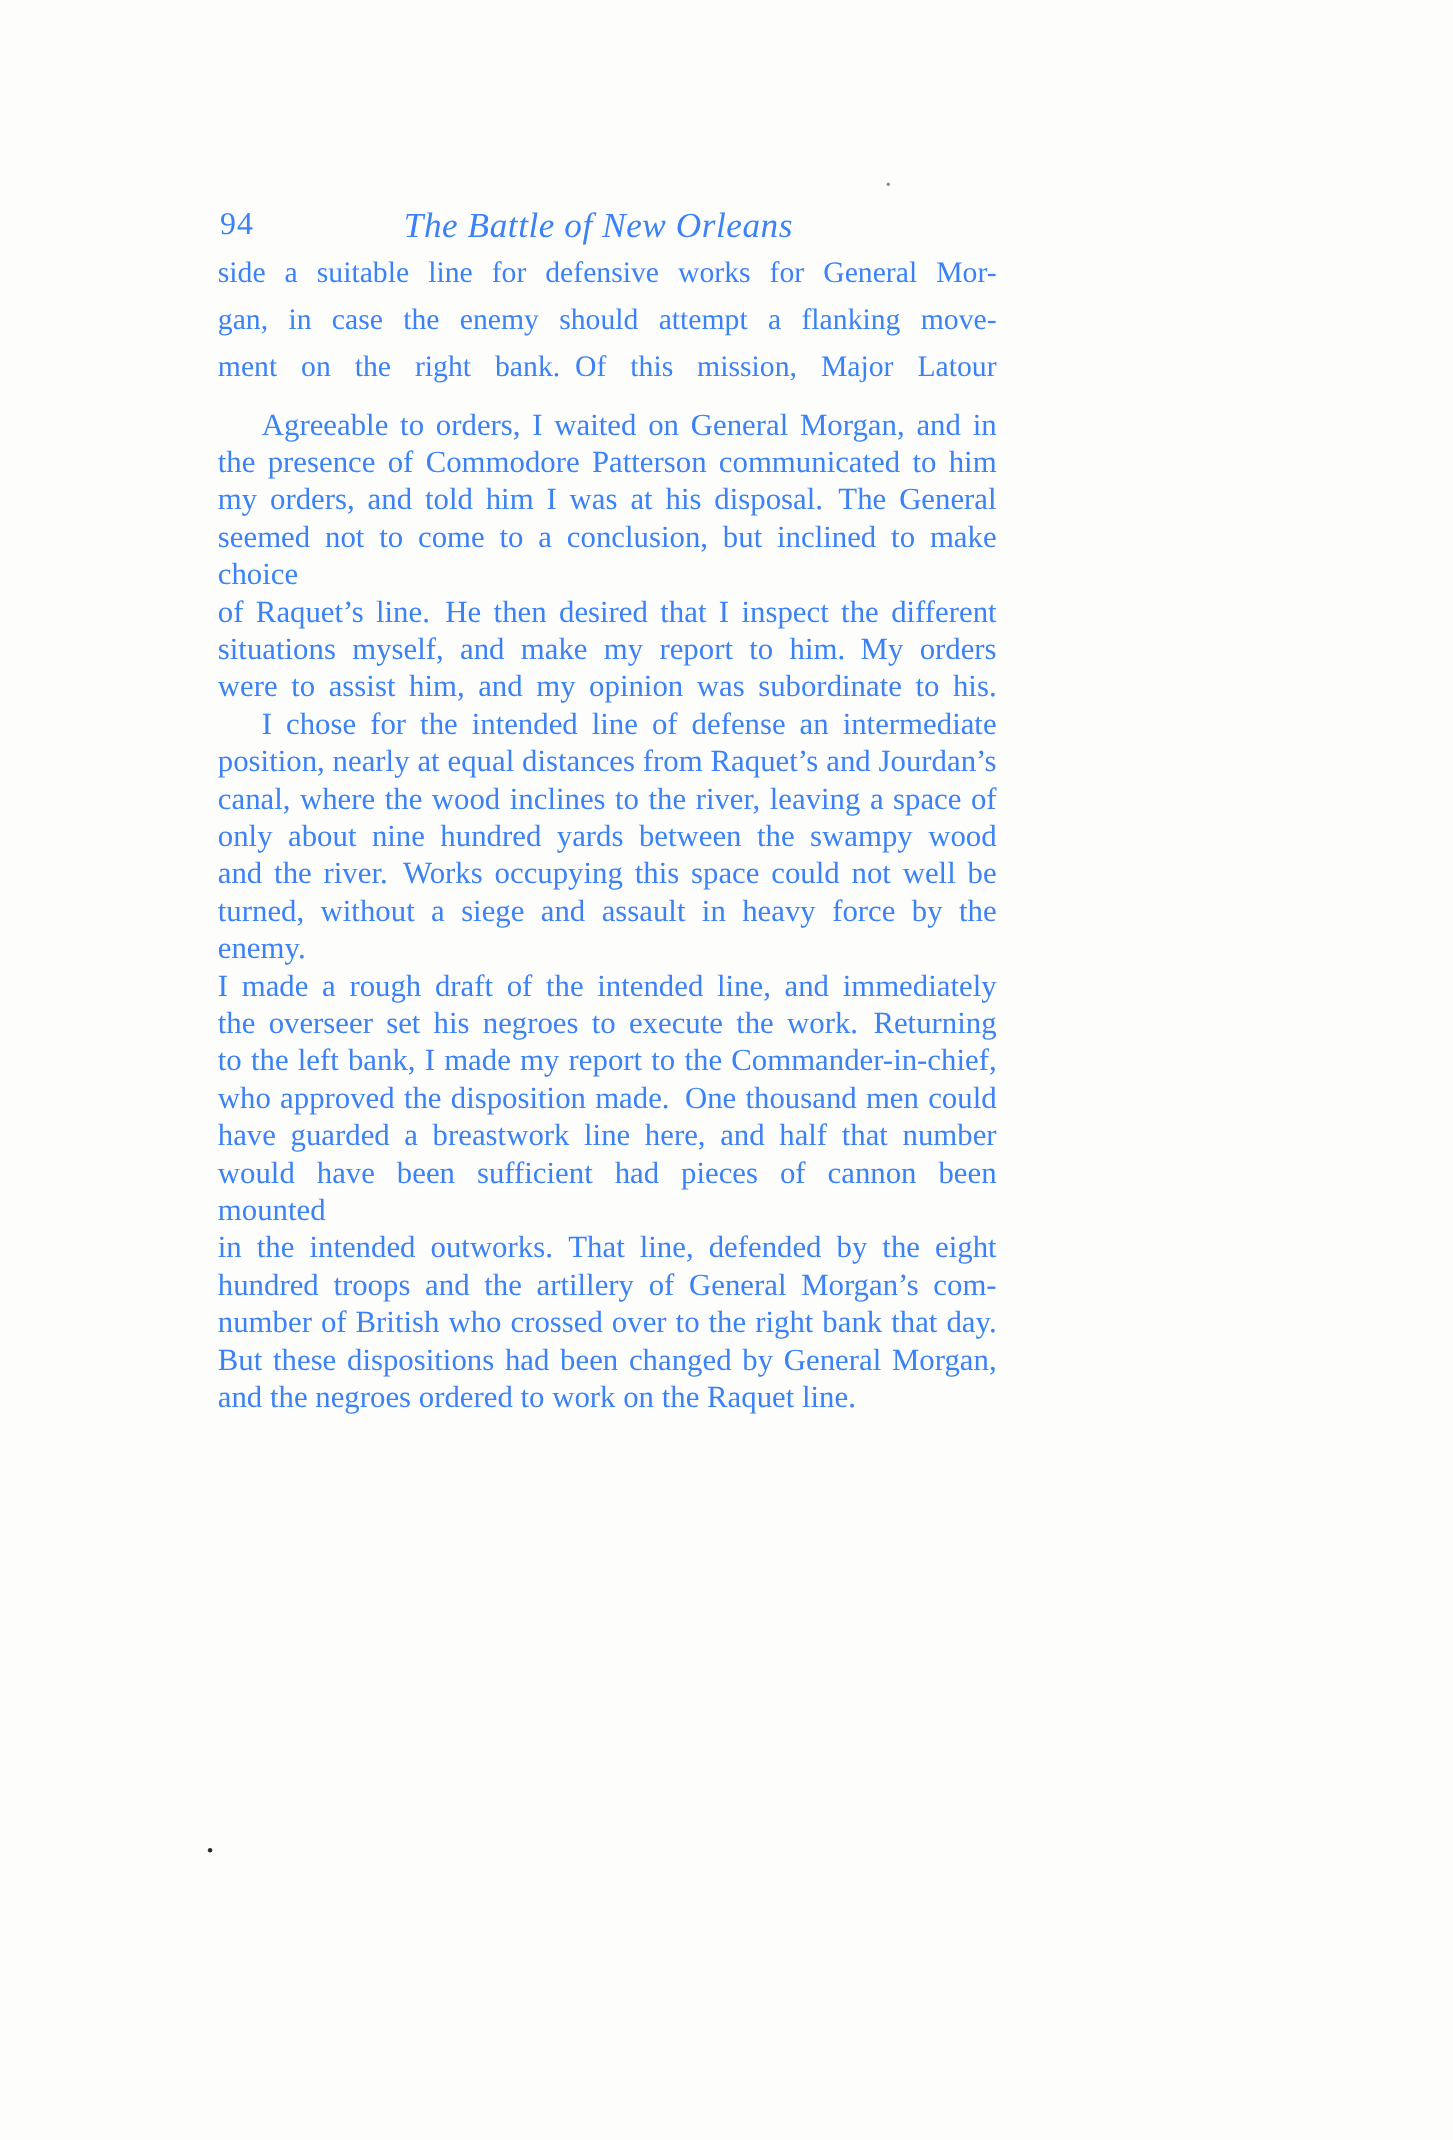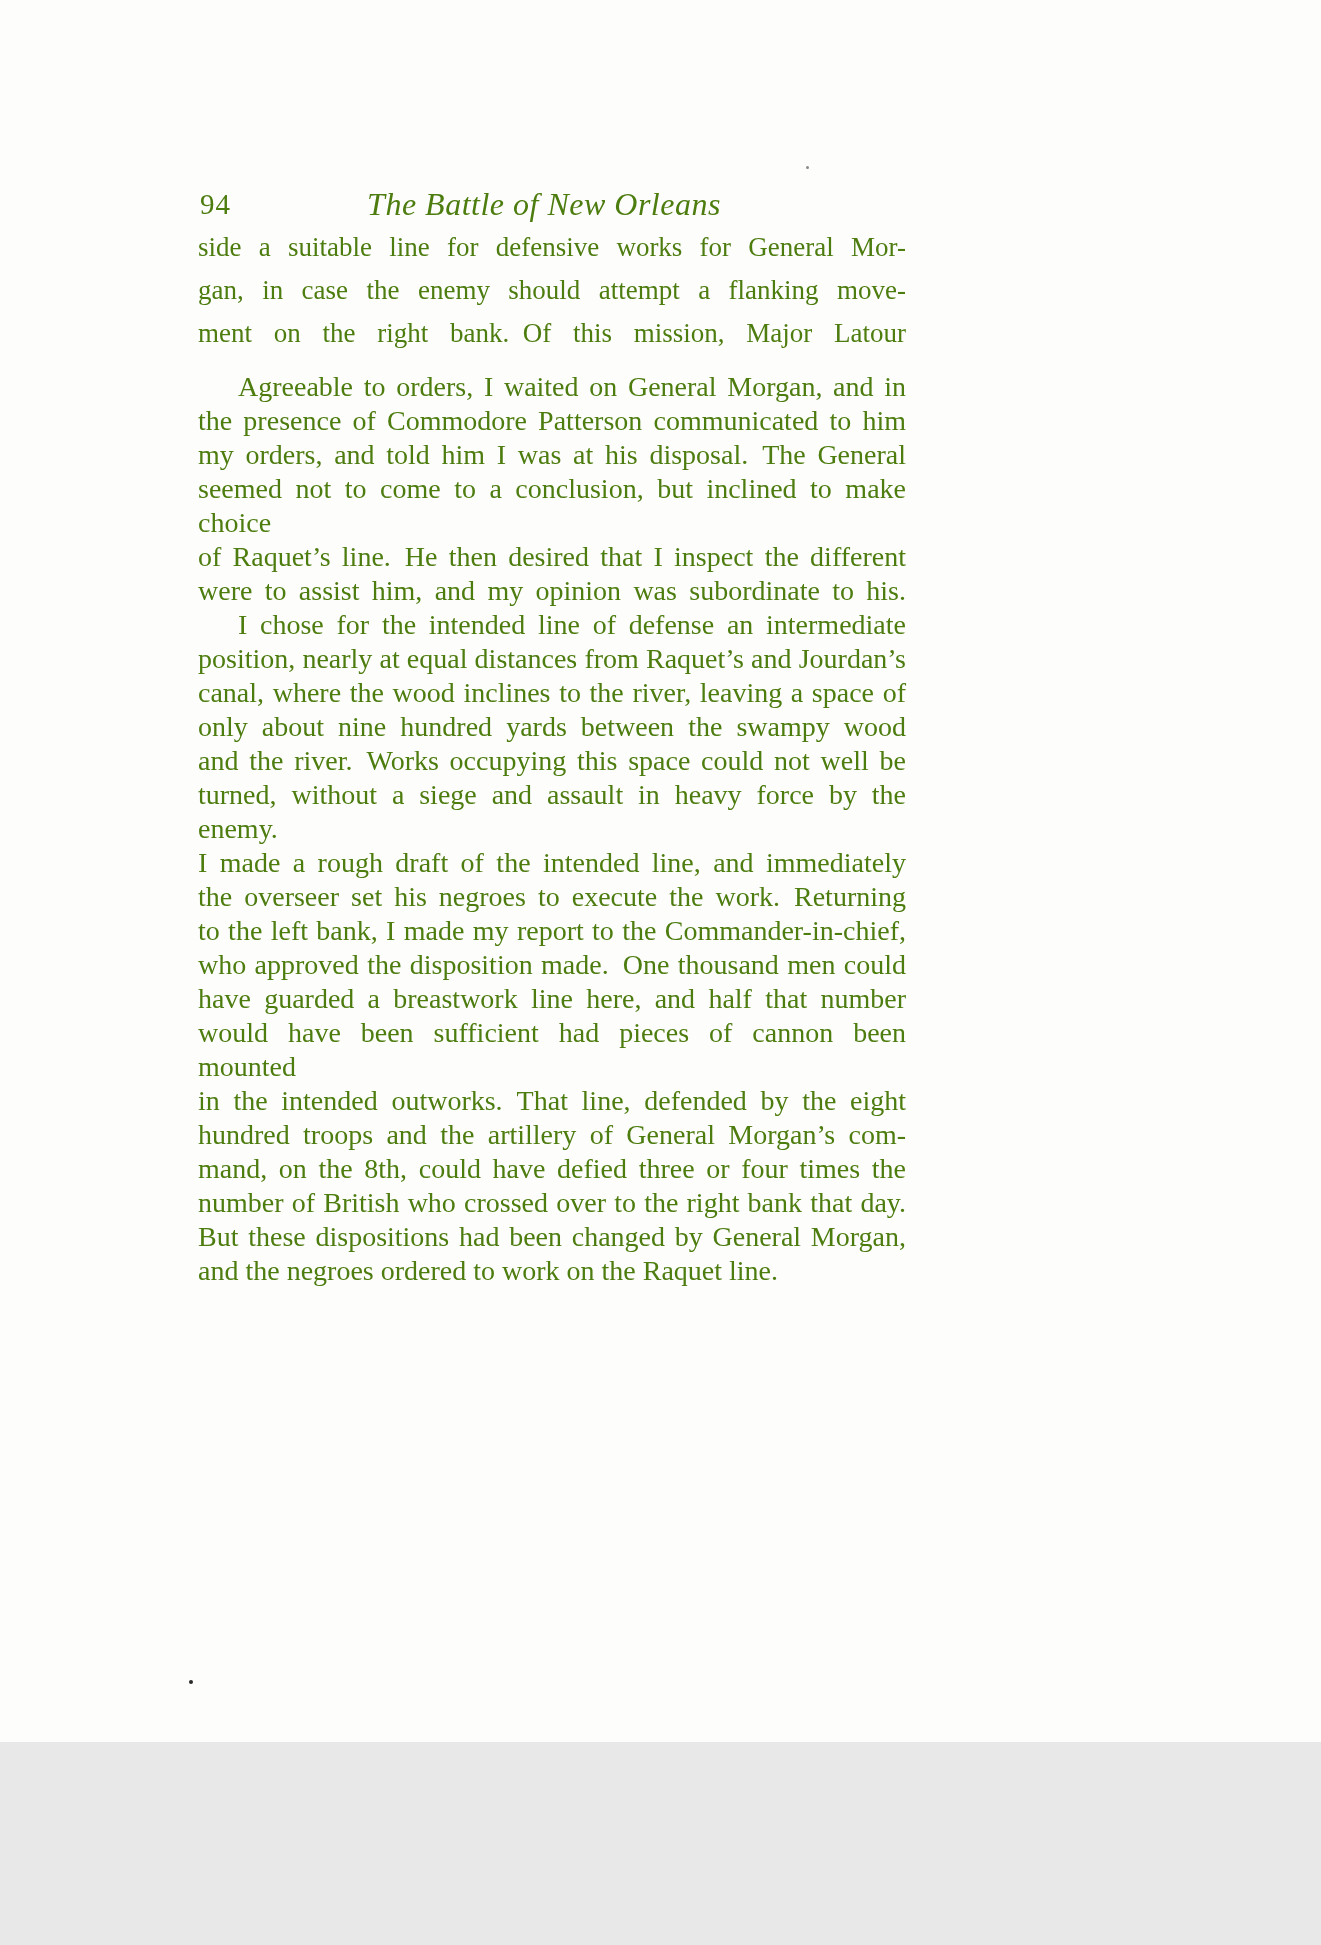--- a/index.html
+++ b/index.html
@@ -3,24 +3,24 @@
 <meta charset="utf-8">
 <style>
   html, body {
     margin: 0;
     padding: 0;
     background: #e8e8e8;
   }
   .page {
     position: relative;
     width: 1321px;
-    height: 1742px;
+    height: 1945px;
     margin: 0 auto;
     background: #fdfdfc;
-    color: #4d7c0f;
+    color: #3b82f6;
     font-family: "Liberation Serif", "DejaVu Serif", serif;
     overflow: hidden;
   }
   .column {
     position: absolute;
     left: 198px;
     top: 0;
     width: 708px;
   }
   .page-header {
@@ -87,39 +87,39 @@
       <div class="ln">gan, in case the enemy should attempt a flanking move-</div>
       <div class="ln">ment on the right bank. Of this mission, Major Latour</div>
     </section>
 
     <section class="para quote-para first">
       <div class="ln indent">Agreeable to orders, I waited on General Morgan, and in</div>
       <div class="ln">the presence of Commodore Patterson communicated to him</div>
       <div class="ln">my orders, and told him I was at his disposal. The General</div>
       <div class="ln">seemed not to come to a conclusion, but inclined to make choice</div>
       <div class="ln">of Raquet’s line. He then desired that I inspect the different</div>
+      <div class="ln">situations myself, and make my report to him. My orders</div>
       <div class="ln">were to assist him, and my opinion was subordinate to his.</div>
     </section>
 
     <section class="para quote-para">
       <div class="ln indent">I chose for the intended line of defense an intermediate</div>
       <div class="ln">position, nearly at equal distances from Raquet’s and Jourdan’s</div>
       <div class="ln">canal, where the wood inclines to the river, leaving a space of</div>
       <div class="ln">only about nine hundred yards between the swampy wood</div>
       <div class="ln">and the river. Works occupying this space could not well be</div>
       <div class="ln">turned, without a siege and assault in heavy force by the enemy.</div>
       <div class="ln">I made a rough draft of the intended line, and immediately</div>
       <div class="ln">the overseer set his negroes to execute the work. Returning</div>
       <div class="ln">to the left bank, I made my report to the Commander-in-chief,</div>
       <div class="ln">who approved the disposition made. One thousand men could</div>
       <div class="ln">have guarded a breastwork line here, and half that number</div>
       <div class="ln">would have been sufficient had pieces of cannon been mounted</div>
       <div class="ln">in the intended outworks. That line, defended by the eight</div>
       <div class="ln">hundred troops and the artillery of General Morgan’s com-</div>
-      <div class="ln">mand, on the 8th, could have defied three or four times the</div>
       <div class="ln">number of British who crossed over to the right bank that day.</div>
       <div class="ln">But these dispositions had been changed by General Morgan,</div>
       <div class="ln last">and the negroes ordered to work on the Raquet line.</div>
     </section>
 
   </div>
 
   <div class="speck speck-1"></div>
   <div class="speck speck-2"></div>
 </div>

